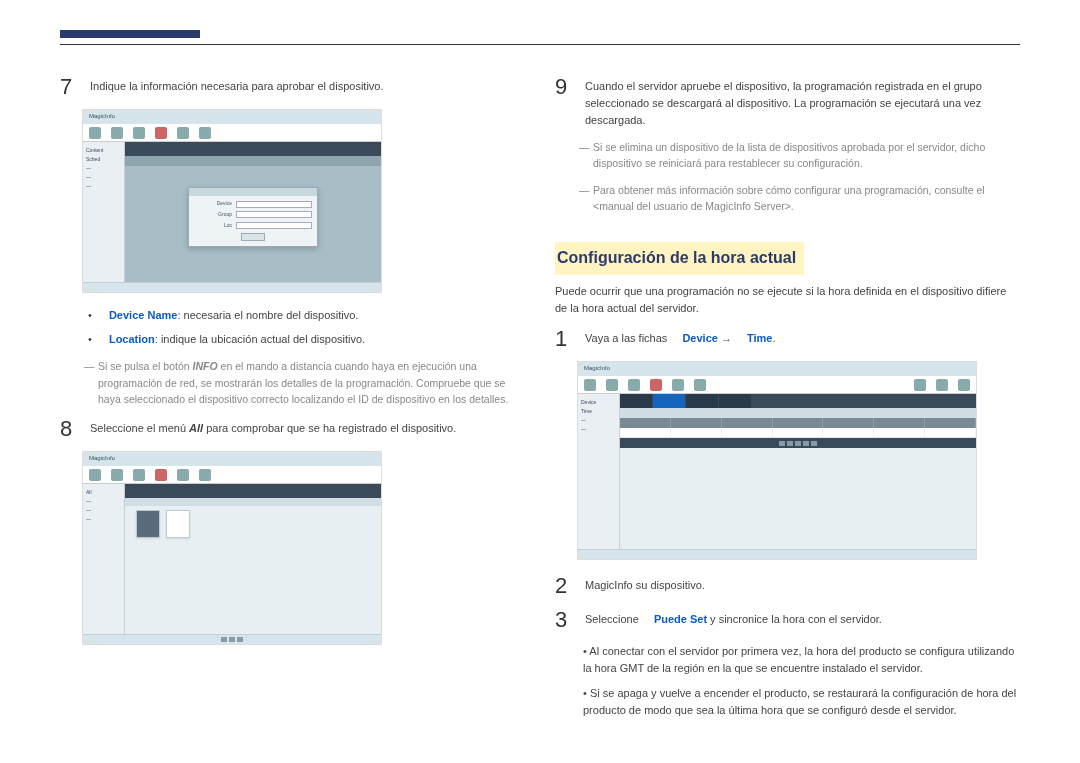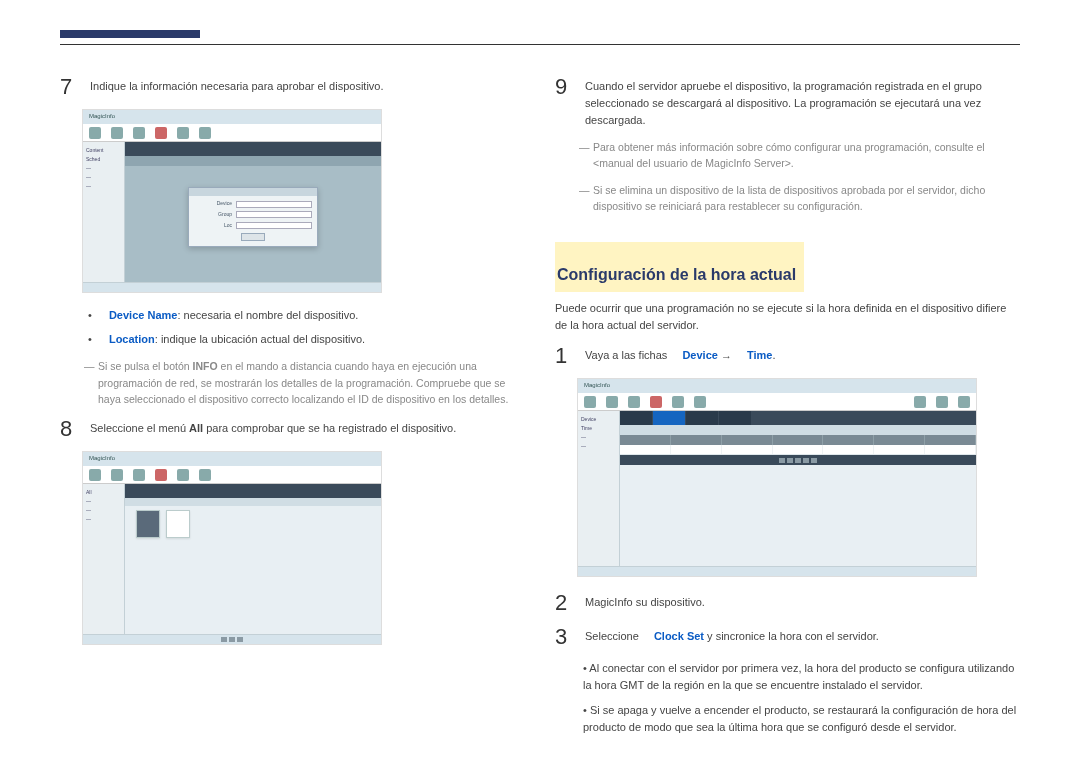--- a/index.html
+++ b/index.html
@@ -138,21 +138,21 @@
   .pager{height:10px;background:#3a4a5a;display:flex;justify-content:center;align-items:center;gap:2px;}
   .pager span{width:6px;height:5px;background:#8a9aa4;}
 
   ul.bullets { list-style: none; margin: 6px 0 10px 28px; }
   ul.bullets li { margin-bottom: 7px; }
   ul.bullets li::before { content: "• "; color:#444; margin-right:2px;}
   ul.sub { list-style:none; margin: 8px 0 8px 14px;}
   ul.sub li{margin-bottom:8px;}
   ul.sub li::before{content:"• ";color:#444;}
   .blue { color: #0a5bc4; font-weight: 600; padding-left: 12px; }
-  .bold { font-weight: 700; }
+  .bold { font-weight: 700; font-style: italic; }
   .dash-note {
     margin: 4px 0 10px 24px;
     font-size: 10.5px;
     color: #888;
     position: relative;
     padding-left: 14px;
   }
   .dash-note::before {
     content: "―";
     position: absolute;
@@ -163,21 +163,21 @@
     display:inline-block;width:13px;height:13px;border:1px solid #999;
     background:#f3f3f3;vertical-align:middle;font-size:9px;line-height:11px;
     text-align:center;color:#666;border-radius:2px;margin:0 2px;
   }
   .section-title {
     background: #fff4c2;
     display:inline-block;
     font-size: 16px;
     font-weight: 700;
     color: #2a3a6a;
-    padding: 21px 8px 4px 2px;
+    padding: 4px 8px 4px 2px;
     margin: 18px 0 8px 0;
   }
   .intro { margin-bottom: 10px; }
 </style>
 </head>
 <body>
 
 <div class="page">
   <div class="header-bar"></div>
   <div class="header-line"></div>
@@ -282,22 +282,22 @@
       </div>
     </div>
 
     <div class="col">
 
       <div class="step">
         <div class="step-num">9</div>
         <div class="step-body">Cuando el servidor apruebe el dispositivo, la programación registrada en el grupo seleccionado se descargará al dispositivo. La programación se ejecutará una vez descargada.</div>
       </div>
 
+      <div class="dash-note">Si se elimina un dispositivo de la lista de dispositivos aprobada por el servidor, dicho dispositivo se reiniciará para restablecer su configuración.</div>
       <div class="dash-note">Para obtener más información sobre cómo configurar una programación, consulte el &lt;manual del usuario de MagicInfo Server&gt;.</div>
-      <div class="dash-note">Si se elimina un dispositivo de la lista de dispositivos aprobada por el servidor, dicho dispositivo se reiniciará para restablecer su configuración.</div>
 
       <div class="section-title">Configuración de la hora actual</div>
 
       <div class="intro">Puede ocurrir que una programación no se ejecute si la hora definida en el dispositivo difiere de la hora actual del servidor.</div>
 
       <div class="step">
         <div class="step-num">1</div>
         <div class="step-body">
           <span>Vaya a las fichas </span><span class="blue">Device</span><span> → </span><span class="blue">Time</span><span>.</span>
         </div>
@@ -365,21 +365,21 @@
       </div>
 
       <div class="step">
         <div class="step-num">2</div>
         <div class="step-body">MagicInfo su dispositivo.</div>
       </div>
 
       <div class="step">
         <div class="step-num">3</div>
         <div class="step-body">
-          <span>Seleccione </span><span class="blue">Clock Set</span><span> y sincronice la hora con el servidor.</span>
+          <span>Seleccione </span><span class="blue">Puede Set</span><span> y sincronice la hora con el servidor.</span>
         </div>
       </div>
 
       <ul class="sub" style="margin-left:28px;">
         <li>Al conectar con el servidor por primera vez, la hora del producto se configura utilizando la hora GMT de la región en la que se encuentre instalado el servidor.</li>
         <li>Si se apaga y vuelve a encender el producto, se restaurará la configuración de hora del producto de modo que sea la última hora que se configuró desde el servidor.</li>
       </ul>
 
       
     </div>

